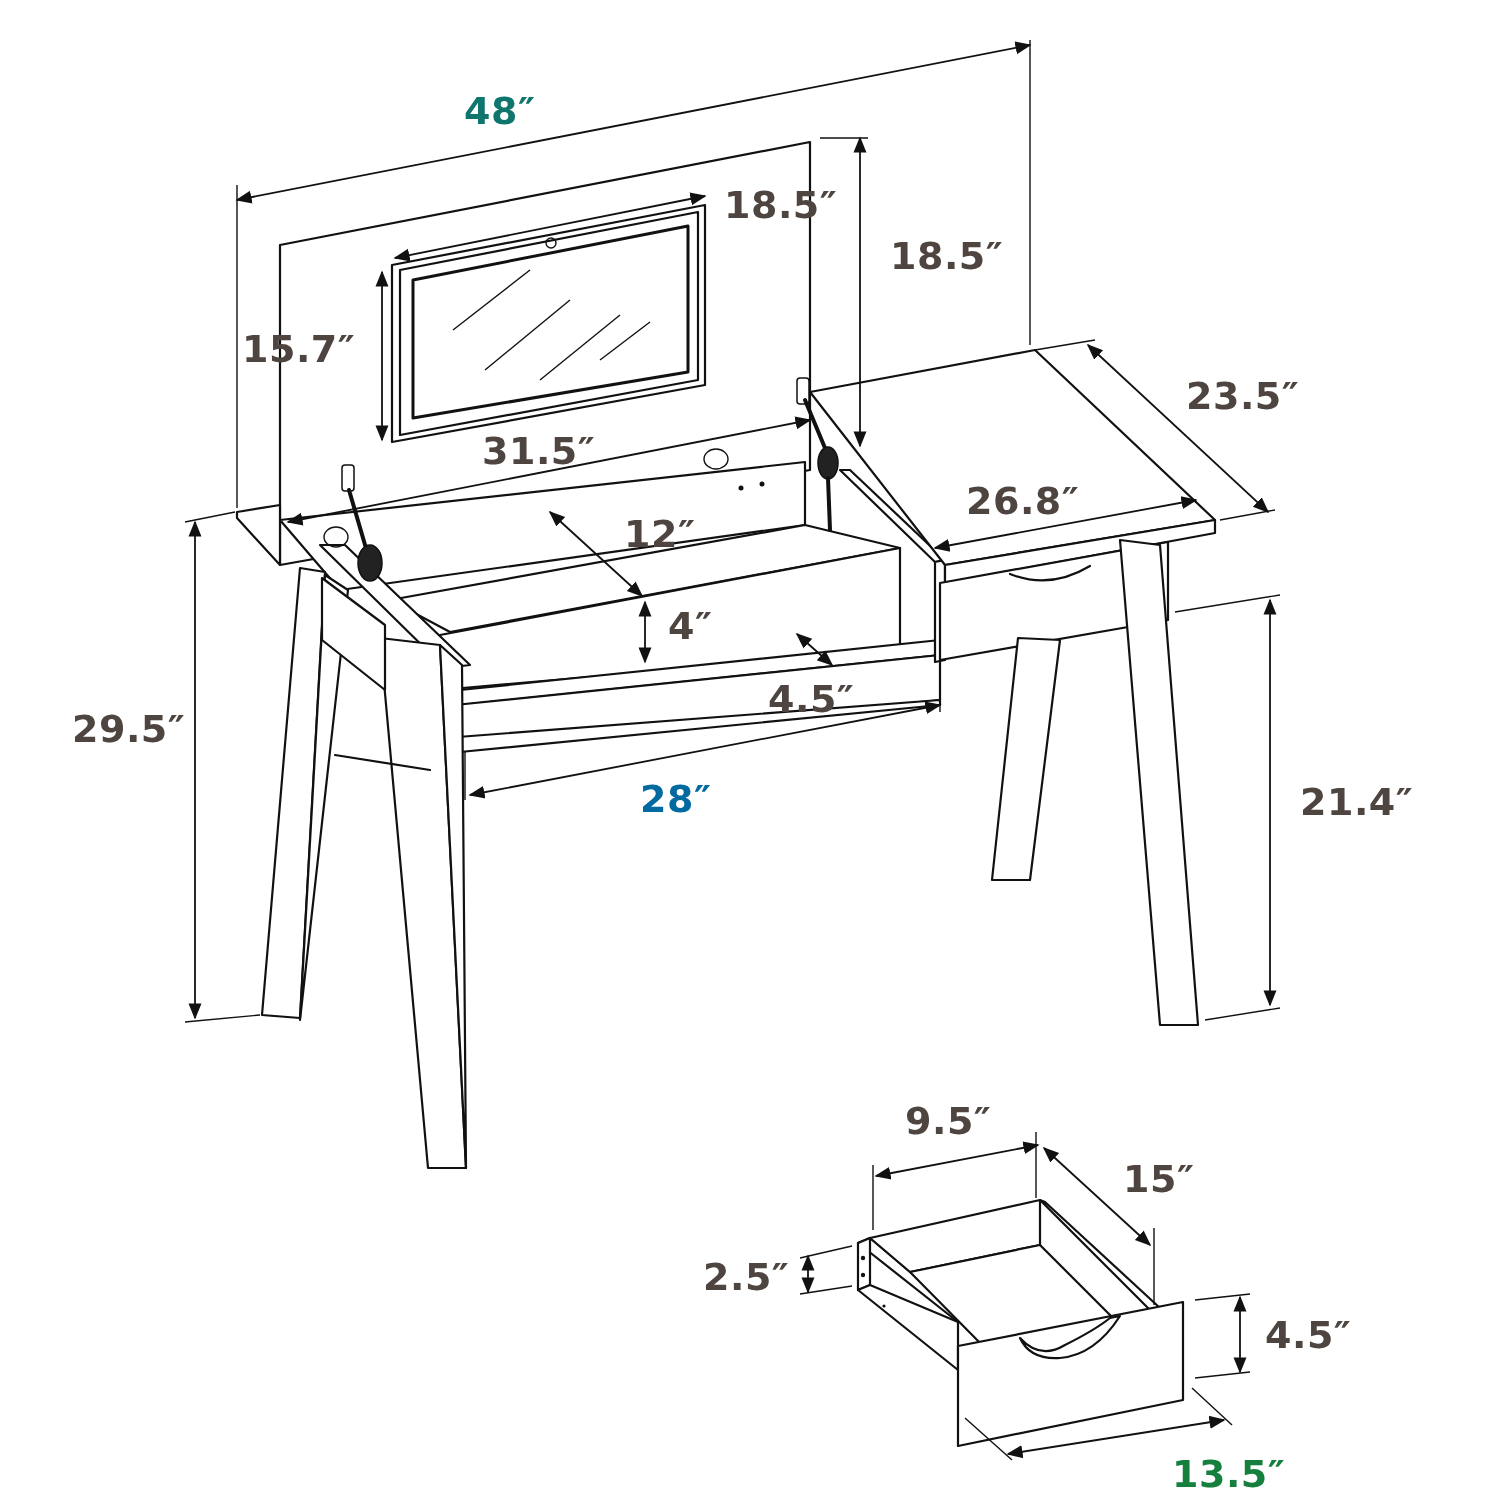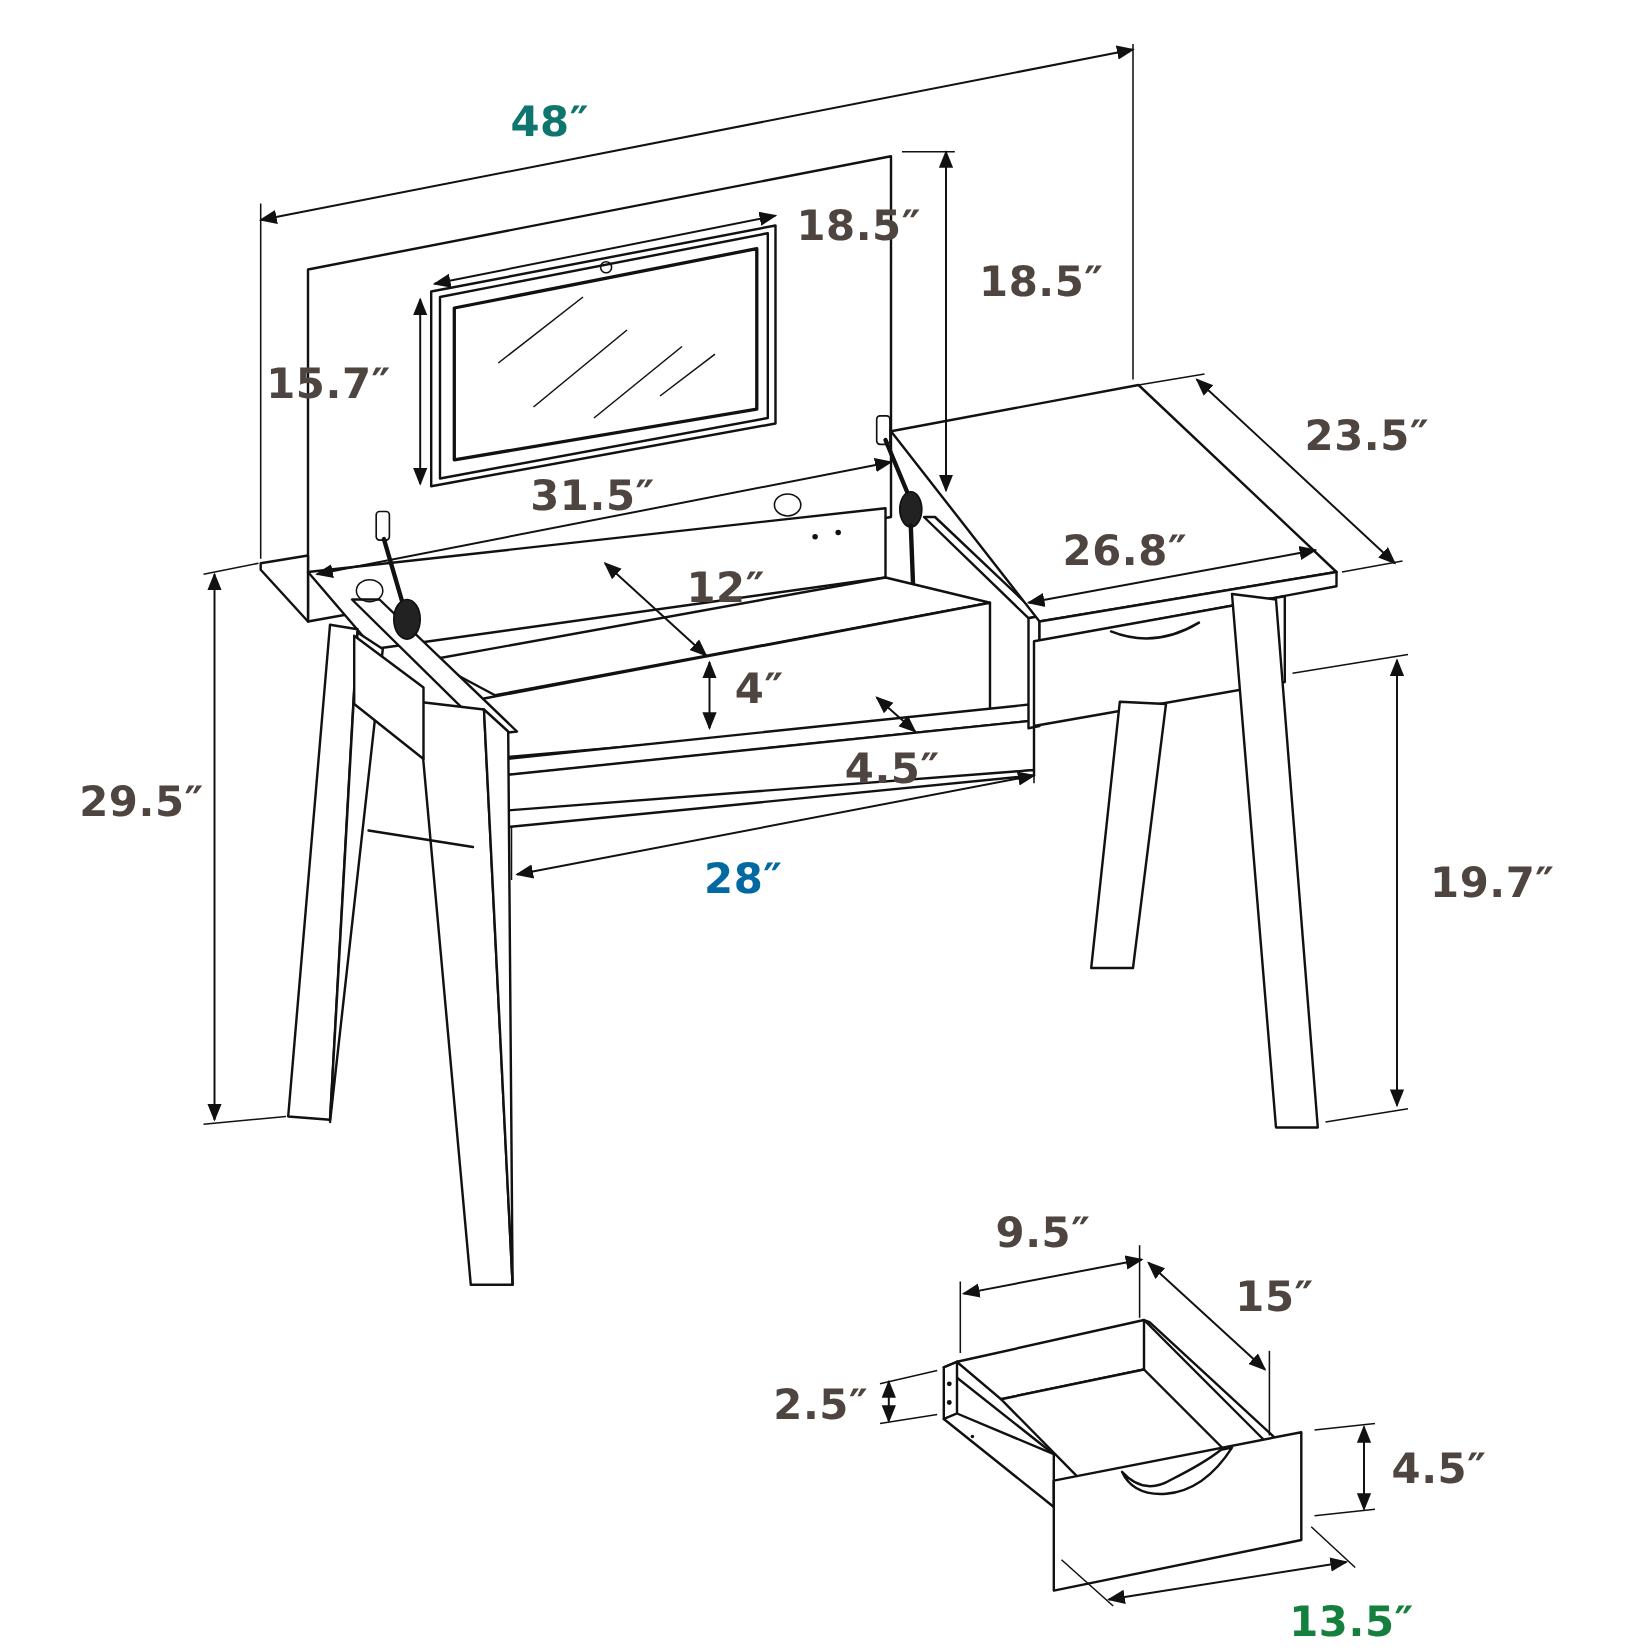--- a/index.html
+++ b/index.html
@@ -180,19 +180,19 @@
 <div class="label" style="left: 890px; top: 237px; color: rgb(79, 69, 64);">18.5″</div>
 <div class="label" style="left: 242px; top: 330px; color: rgb(79, 69, 64);">15.7″</div>
 <div class="label" style="left: 482px; top: 432px; color: rgb(79, 69, 64);">31.5″</div>
 <div class="label" style="left: 1172px; top: 377px; color: rgb(79, 69, 64); margin-left: 14px;">23.5″</div>
 <div class="label" style="left: 966px; top: 482px; color: rgb(79, 69, 64);">26.8″</div>
 <div class="label" style="left: 624px; top: 515px; color: rgb(79, 69, 64);">12″</div>
 <div class="label" style="left: 668px; top: 607px; color: rgb(79, 69, 64);">4″</div>
 <div class="label" style="left: 768px; top: 680px; color: rgb(79, 69, 64);">4.5″</div>
 <div class="label" style="left: 640px; top: 780px; color: #0369a1;">28″</div>
 <div class="label" style="left: 72px; top: 710px; color: rgb(79, 69, 64);">29.5″</div>
-<div class="label" style="left: 1300px; top: 783px; color: rgb(79, 69, 64);">19.7″</div>
+<div class="label" style="left: 1300px; top: 783px; color: rgb(79, 69, 64);">21.4″</div>
 
 <div class="label" style="left: 905px; top: 1102px; color: rgb(79, 69, 64);">9.5″</div>
 <div class="label" style="left: 1108px; top: 1160px; color: rgb(79, 69, 64); margin-left: 15px;">15″</div>
 <div class="label" style="left: 703px; top: 1258px; color: rgb(79, 69, 64);">2.5″</div>
 <div class="label" style="left: 1265px; top: 1316px; color: rgb(79, 69, 64);">4.5″</div>
 <div class="label" style="left: 1172px; top: 1455px; color: #15803d;">13.5″</div>
 
 </body></html>

